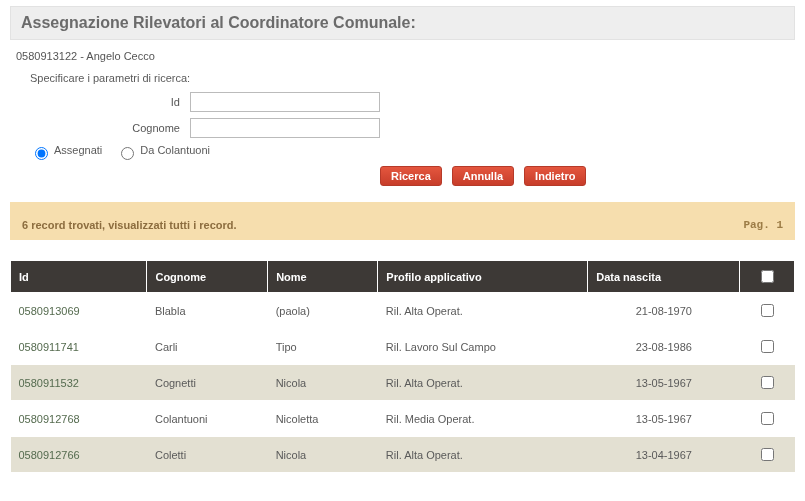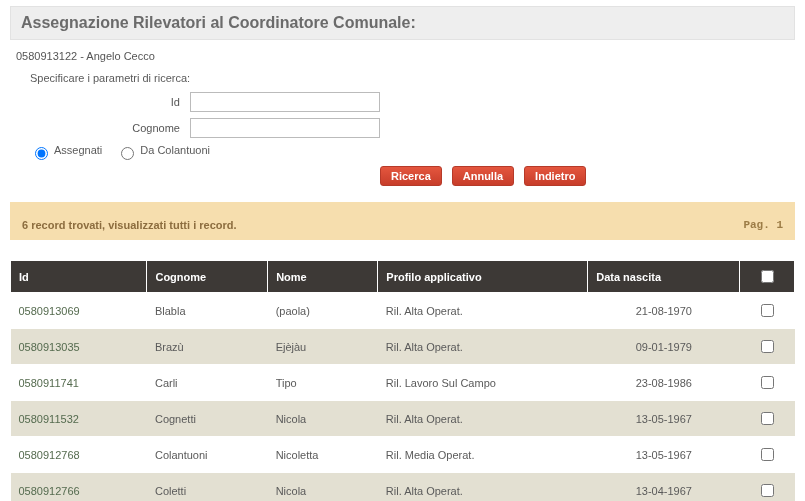--- a/index.html
+++ b/index.html
@@ -192,28 +192,20 @@
     </thead>
     <tbody id="tbody">
         <tr class="row-even">
           <td class="col-id"><a href="#" class="link-id">0580913069</a></td>
           <td class="col-cog">Blabla</td>
           <td class="col-nom">(paola)</td>
           <td class="col-prof">Ril. Alta Operat.</td>
           <td class="col-data">21-08-1970</td>
           <td class="chk"><input type="checkbox" style=""></td>
         </tr>
-        <tr class="row-odd">
-          <td class="col-id"><a href="#" class="link-id">0580913035</a></td>
-          <td class="col-cog">Brazù</td>
-          <td class="col-nom">Ejèjàu</td>
-          <td class="col-prof">Ril. Alta Operat.</td>
-          <td class="col-data">09-01-1979</td>
-          <td class="chk"><input type="checkbox" style=""></td>
-        </tr>
         <tr class="row-even">
           <td class="col-id"><a href="#" class="link-id">0580911741</a></td>
           <td class="col-cog">Carli</td>
           <td class="col-nom">Tipo</td>
           <td class="col-prof">Ril. Lavoro Sul Campo</td>
           <td class="col-data">23-08-1986</td>
           <td class="chk"><input type="checkbox" style=""></td>
         </tr>
         <tr class="row-odd">
           <td class="col-id"><a href="#" class="link-id">0580911532</a></td>

